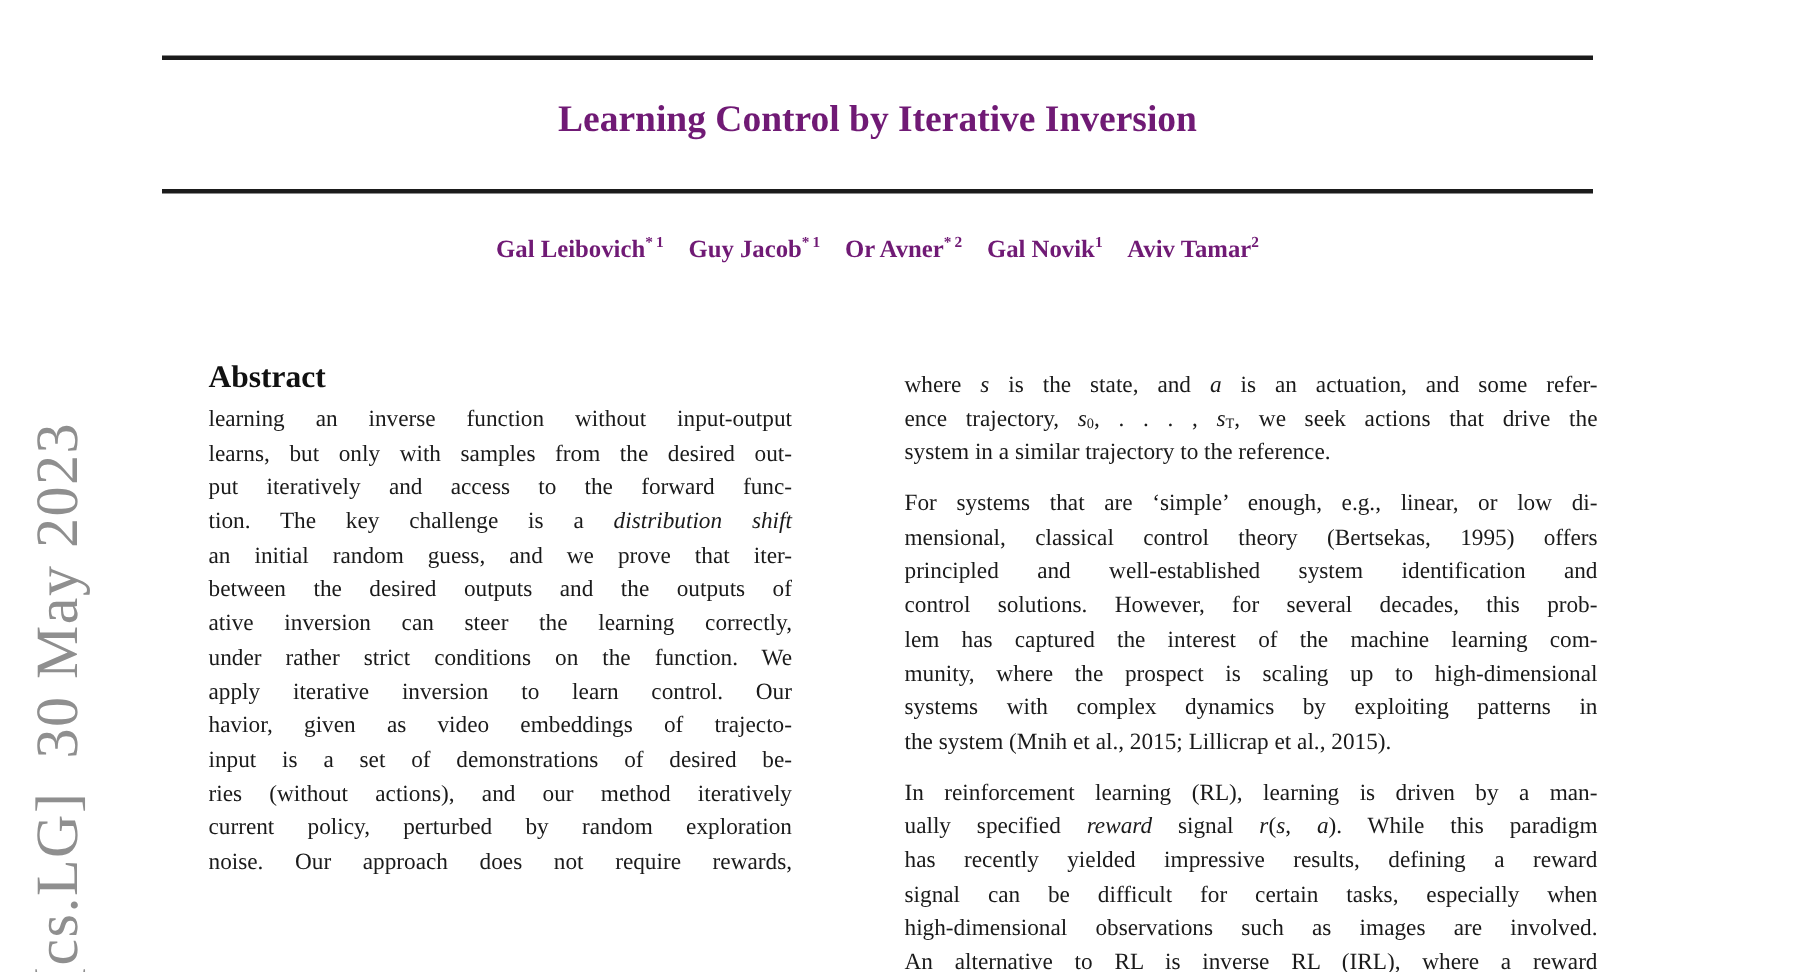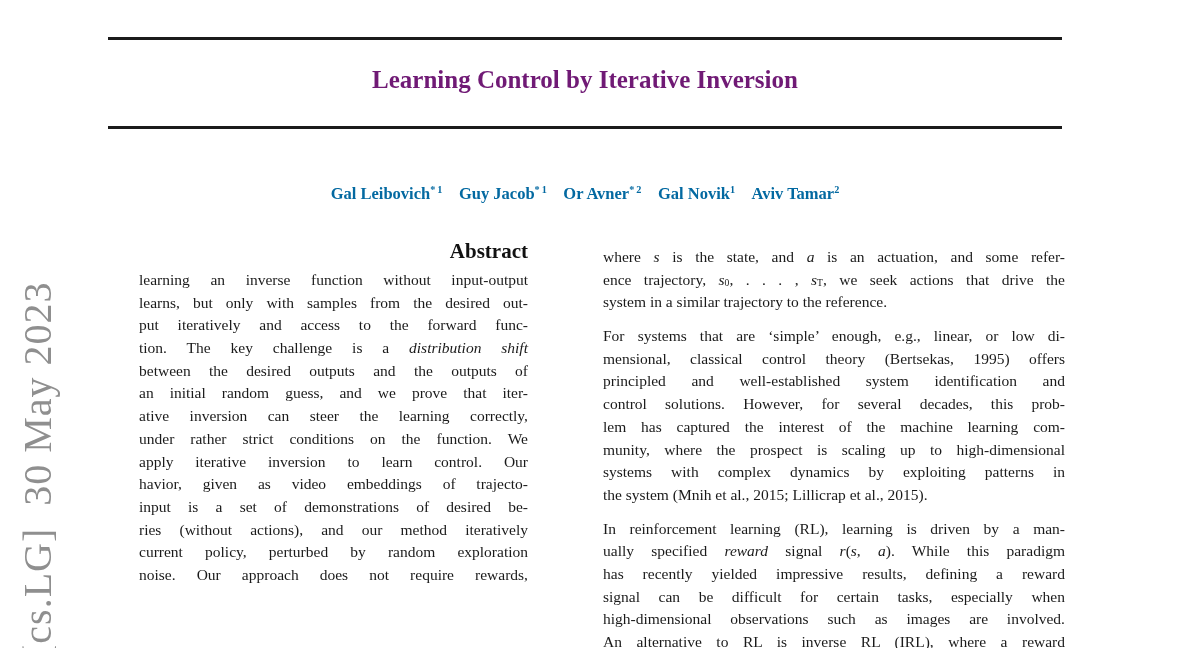--- a/index.html
+++ b/index.html
@@ -10,29 +10,29 @@
   }
   .page{position:absolute;inset:0;}
   .rule{position:absolute;left:108px;width:954px;height:2.6px;background:#1b1b1b;}
   .rule-top{top:37px;}
   .rule-bottom{top:126px;}
   .paper-title{
     position:absolute;left:108px;top:66px;width:954px;
     text-align:center;font-weight:bold;font-size:25px;color:#701a75;
   }
   .authors{
-    position:absolute;left:108px;top:184px;width:954px;
-    text-align:center;font-weight:bold;font-size:16.5px;color:#0369a1;
+    position:absolute;left:108px;top:156px;width:954px;
+    text-align:center;font-weight:bold;font-size:16.5px;color:#701a75;
     white-space:nowrap;
   }
   sup{vertical-align:super;font-size:62%;line-height:0;}
   sub{vertical-align:baseline;position:relative;top:0.18em;font-size:62%;line-height:0;}
   .abstract-heading{
     position:absolute;left:139px;top:239px;width:389px;
-    text-align:right;font-weight:bold;font-size:21px;color:#111;
+    text-align:left;font-weight:bold;font-size:21px;color:#111;
   }
   .col{position:absolute;font-size:15.5px;color:#1a1a1a;}
   .col-left{left:139px;top:269px;width:389px;}
   .col-right{left:603px;top:246px;width:462px;}
   .para + .para{margin-top:11px;}
   .pline{
     line-height:22.7px;height:22.7px;
     text-align:justify;text-align-last:justify;
     white-space:normal;overflow:visible;
   }
@@ -61,22 +61,22 @@
   <div class="authors">Gal Leibovich<sup>* 1</sup> Guy Jacob<sup>* 1</sup> Or Avner<sup>* 2</sup> Gal Novik<sup>1</sup> Aviv Tamar<sup>2</sup></div>
 
   <div class="abstract-heading">Abstract</div>
 
   <div class="col col-left">
       <div class="para">
         <div class="pline">learning an inverse function without input-output</div>
         <div class="pline">learns, but only with samples from the desired out-</div>
         <div class="pline">put iteratively and access to the forward func-</div>
         <div class="pline">tion. The key challenge is a <i>distribution shift</i></div>
+        <div class="pline">an initial random guess, and we prove that iter-</div>
         <div class="pline">between the desired outputs and the outputs of</div>
-        <div class="pline">an initial random guess, and we prove that iter-</div>
         <div class="pline">ative inversion can steer the learning correctly,</div>
         <div class="pline">under rather strict conditions on the function. We</div>
         <div class="pline">apply iterative inversion to learn control. Our</div>
         <div class="pline">havior, given as video embeddings of trajecto-</div>
         <div class="pline">input is a set of demonstrations of desired be-</div>
         <div class="pline">ries (without actions), and our method iteratively</div>
         <div class="pline">current policy, perturbed by random exploration</div>
         <div class="pline">noise. Our approach does not require rewards,</div>
       </div>
     </div>

